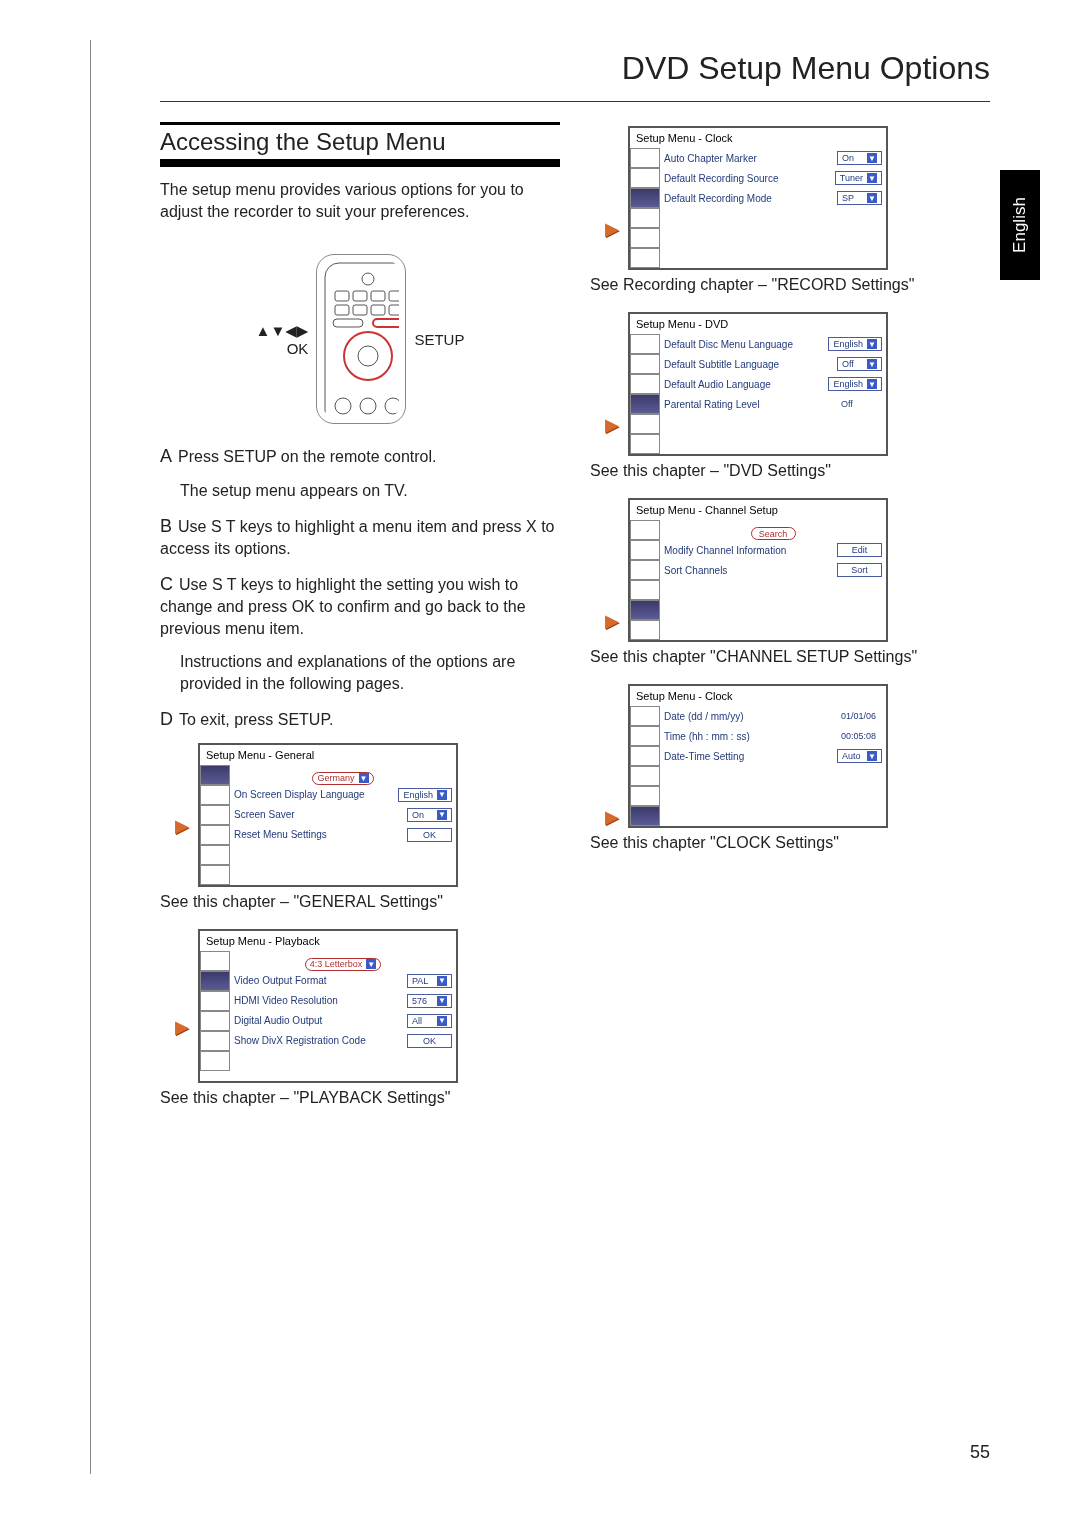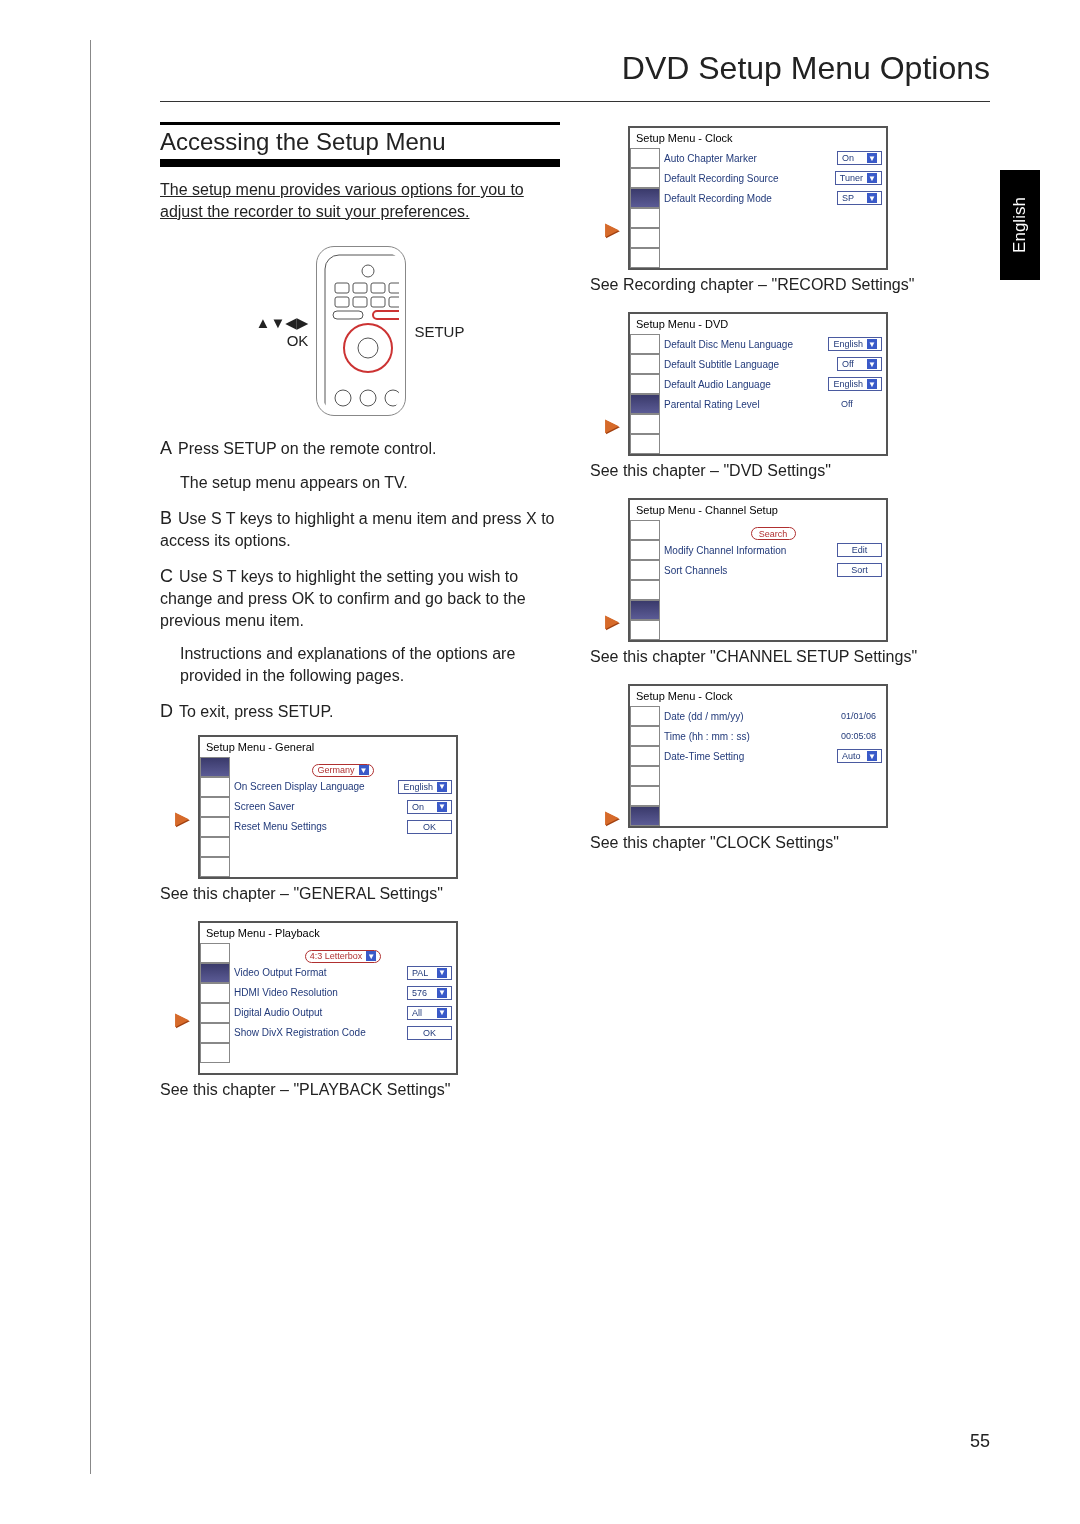--- a/index.html
+++ b/index.html
@@ -43,21 +43,21 @@
   }
   .col { width: 50%; }
   .section-title {
     font-size: 24px;
     font-weight: 400;
     border-top: 3px solid #000;
     border-bottom: 8px solid #000000;
     padding: 3px 0;
     margin-bottom: 12px;
   }
-  .intro { font-size: 16px; line-height: 1.35; margin-bottom: 24px; text-decoration: underline; }
+  .intro { font-size: 16px; line-height: 1.35; margin-bottom: 32px; }
   .remote-wrap { display: flex; align-items: center; justify-content: center; gap: 8px; margin: 10px 0 20px; font-size: 15px; }
   .remote-svg { border: 1px solid #888; border-radius: 18px; padding: 6px; }
   .step { font-size: 16px; line-height: 1.35; margin-bottom: 12px; }
   .step .letter { font-size: 18px; font-weight: 400; margin-right: 6px; }
   .sub { margin-left: 20px; }
   .caption { font-size: 16px; margin: 6px 0 18px; }
 
   
   .menu-box {
     display: flex;
@@ -121,21 +121,21 @@
     color: #fff;
     font-size: 8px;
     display: inline-flex;
     align-items: center;
     justify-content: center;
     margin-left: 2px;
   }
   .val.plain { justify-content: center; }
   .val.noborder { border: none; }
   .menu-filler { height: 30px; }
-  .pagenum { position: absolute; right: 90px; bottom: 72px; font-size: 18px; }
+  .pagenum { position: absolute; right: 90px; bottom: 61px; font-size: 18px; }
 </style>
 </head>
 <body>
 
 <div class="vline"></div>
 
 <div class="lang-tab">
   <span>English</span>
 </div>
 

